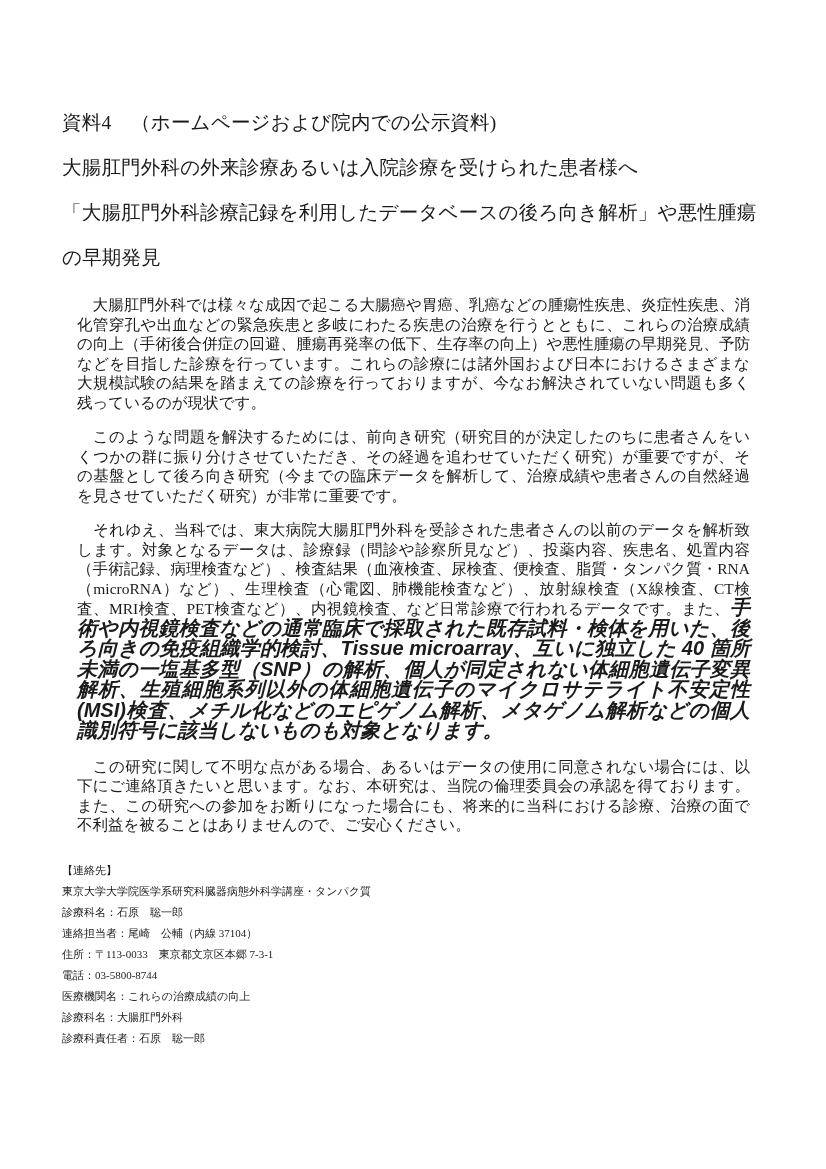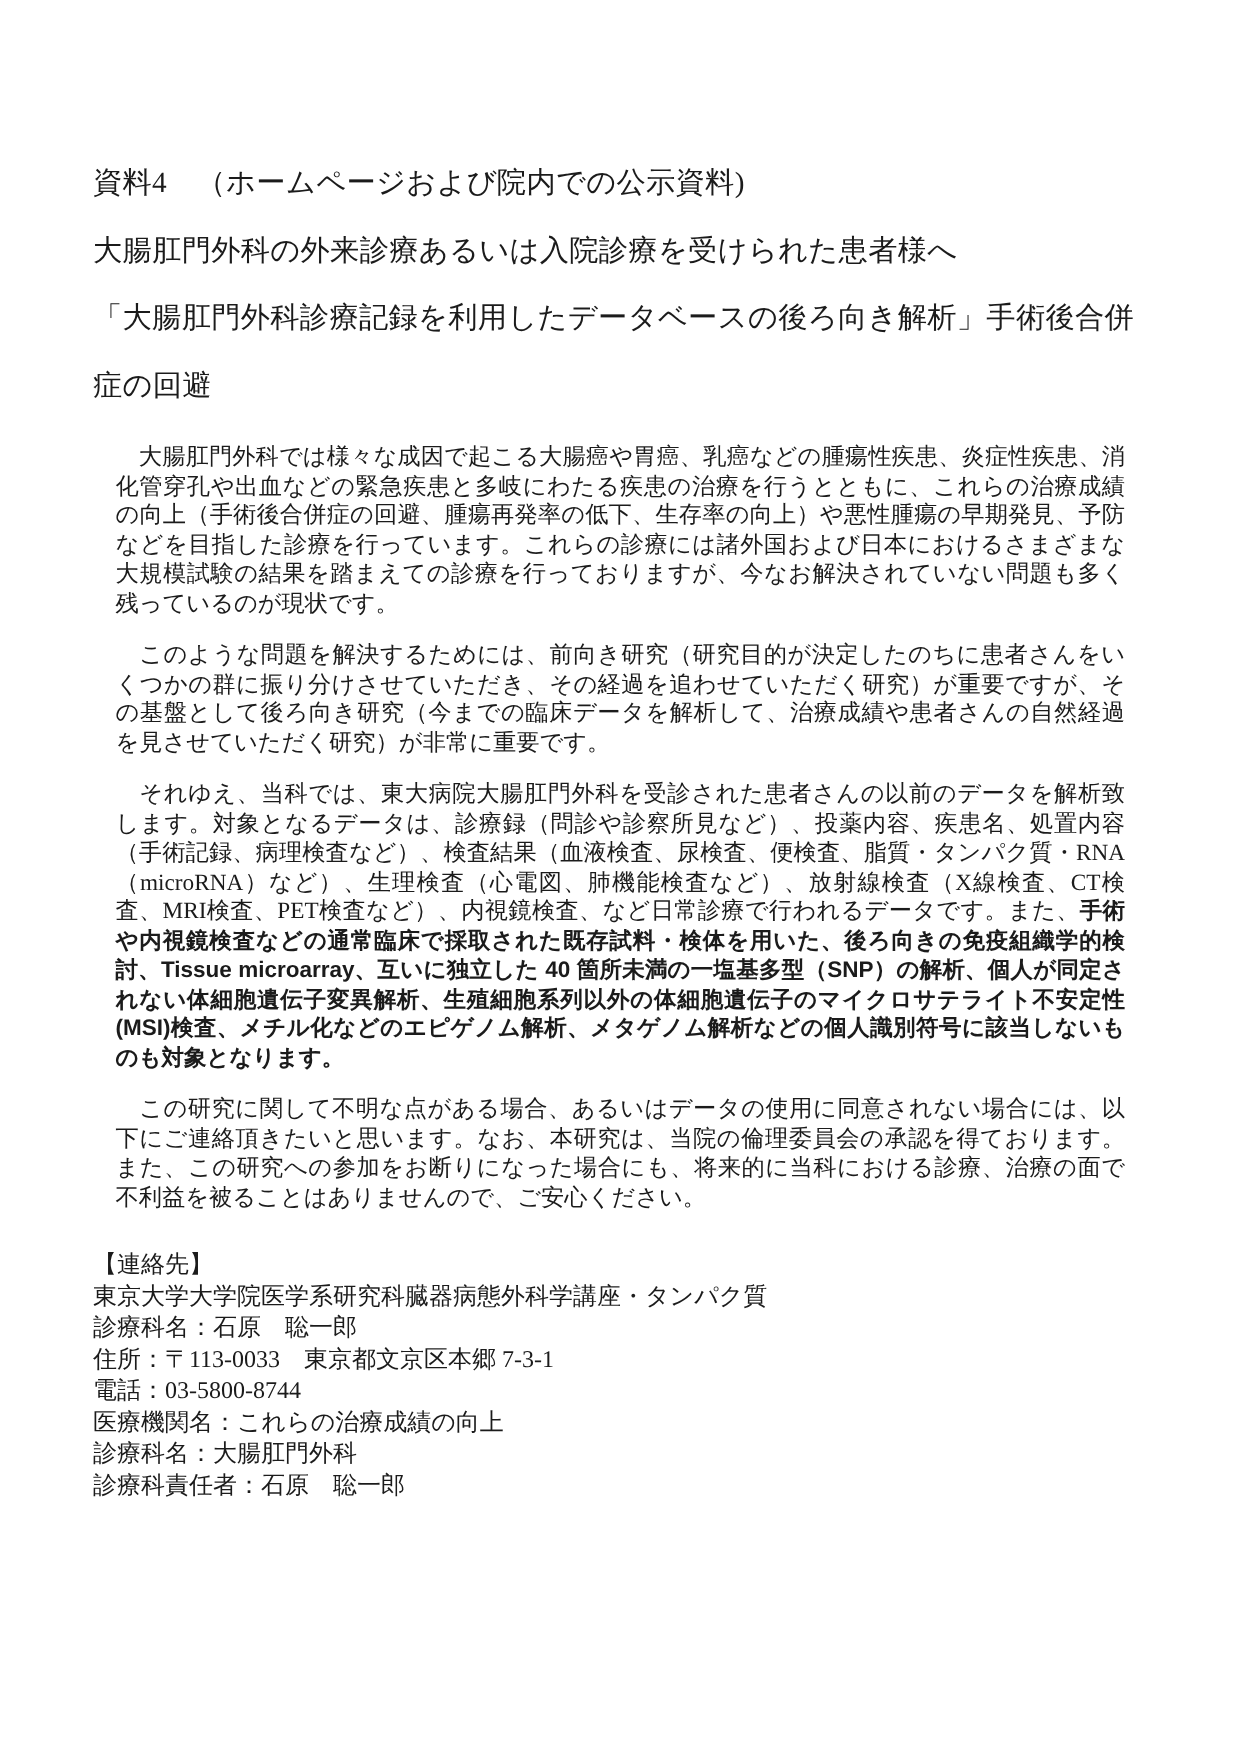--- a/index.html
+++ b/index.html
@@ -26,51 +26,53 @@
     margin-top: 7px;
     font-size: 15.5px;
     line-height: 19.5px;
     text-align: justify;
     text-justify: inter-ideograph;
   }
   .body-block p { margin: 15px; }
   .emph {
     font-weight: 700;
     font-family: "Liberation Sans", "DejaVu Sans", sans-serif;
-    font-size: 15px;
+    font-size: 20px;
+    font-style: italic;
   }
   .contact-block {
     margin-top: 25px;
-    font-size: 16px;
+    font-size: 11px;
     line-height: 21px;
   }
   .contact-block p { margin: 0; }
 </style>
 </head>
 <body>
 
 <div class="page">
 
   <div class="heading-block">
     <p>資料4　（ホームページおよび院内での公示資料)</p>
     <p>大腸肛門外科の外来診療あるいは入院診療を受けられた患者様へ</p>
-    <p>「大腸肛門外科診療記録を利用したデータベースの後ろ向き解析」手術後合併症の回避</p>
+    <p>「大腸肛門外科診療記録を利用したデータベースの後ろ向き解析」や悪性腫瘍の早期発見</p>
   </div>
 
   <div class="body-block">
     <p>　大腸肛門外科では様々な成因で起こる大腸癌や胃癌、乳癌などの腫瘍性疾患、炎症性疾患、消化管穿孔や出血などの緊急疾患と多岐にわたる疾患の治療を行うとともに、これらの治療成績の向上（手術後合併症の回避、腫瘍再発率の低下、生存率の向上）や悪性腫瘍の早期発見、予防などを目指した診療を行っています。これらの診療には諸外国および日本におけるさまざまな大規模試験の結果を踏まえての診療を行っておりますが、今なお解決されていない問題も多く残っているのが現状です。</p>
     <p>　このような問題を解決するためには、前向き研究（研究目的が決定したのちに患者さんをいくつかの群に振り分けさせていただき、その経過を追わせていただく研究）が重要ですが、その基盤として後ろ向き研究（今までの臨床データを解析して、治療成績や患者さんの自然経過を見させていただく研究）が非常に重要です。</p>
     <p><span>　それゆえ、当科では、東大病院大腸肛門外科を受診された患者さんの以前のデータを解析致します。対象となるデータは、診療録（問診や診察所見など）、投薬内容、疾患名、処置内容（手術記録、病理検査など）、検査結果（血液検査、尿検査、便検査、脂質・タンパク質・RNA（microRNA）など）、生理検査（心電図、肺機能検査など）、放射線検査（X線検査、CT検査、MRI検査、PET検査など）、内視鏡検査、など日常診療で行われるデータです。また、</span><span class="emph">手術や内視鏡検査などの通常臨床で採取された既存試料・検体を用いた、後ろ向きの免疫組織学的検討、Tissue microarray、互いに独立した 40 箇所未満の一塩基多型（SNP）の解析、個人が同定されない体細胞遺伝子変異解析、生殖細胞系列以外の体細胞遺伝子のマイクロサテライト不安定性(MSI)検査、メチル化などのエピゲノム解析、メタゲノム解析などの個人識別符号に該当しないものも対象となります。</span></p>
     <p>　この研究に関して不明な点がある場合、あるいはデータの使用に同意されない場合には、以下にご連絡頂きたいと思います。なお、本研究は、当院の倫理委員会の承認を得ております。また、この研究への参加をお断りになった場合にも、将来的に当科における診療、治療の面で不利益を被ることはありませんので、ご安心ください。</p>
   </div>
 
   <div class="contact-block">
     <p>【連絡先】</p>
     <p>東京大学大学院医学系研究科臓器病態外科学講座・タンパク質</p>
     <p>診療科名：石原　聡一郎</p>
+    <p>連絡担当者：尾崎　公輔（内線 37104）</p>
     <p>住所：〒113-0033　東京都文京区本郷 7-3-1</p>
     <p>電話：03-5800-8744</p>
     <p>医療機関名：これらの治療成績の向上</p>
     <p>診療科名：大腸肛門外科</p>
     <p>診療科責任者：石原　聡一郎</p>
   </div>
 
 </div>
 
 </body></html>

